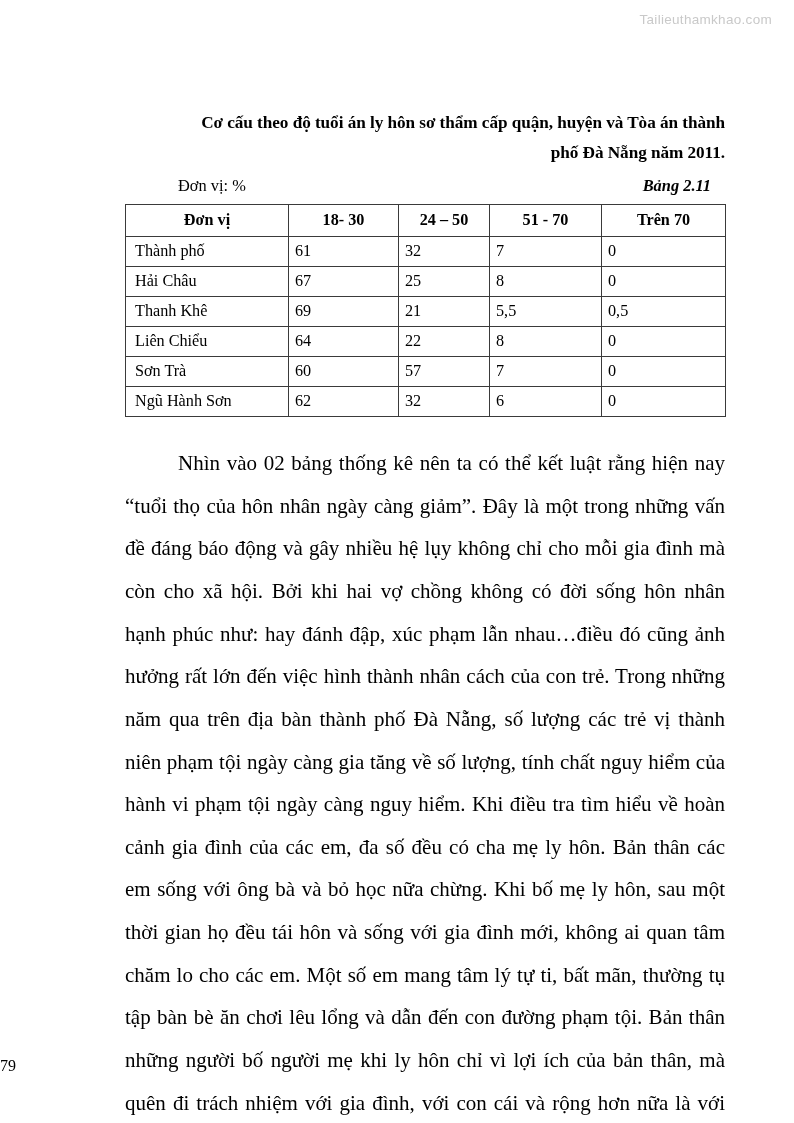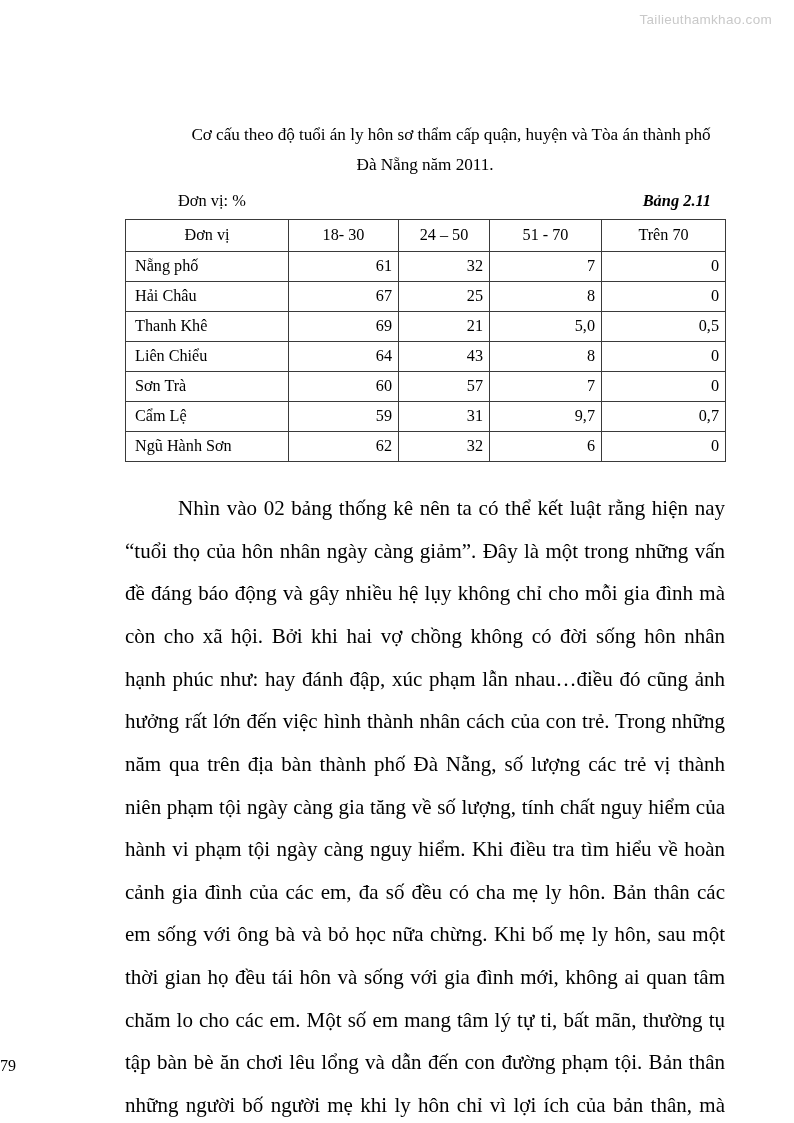--- a/index.html
+++ b/index.html
@@ -36,34 +36,35 @@
   .content {
     position: absolute;
     left: 125px;
     top: 108px;
     width: 600px;
   }
 
   
   .doc-title {
     font-size: 17.2px;
-    font-weight: normal;
+    font-weight: bold;
     line-height: 1.72;
-    text-align: center;
+    text-align: right;
     text-indent: 52px;
-    margin: 12px;
+    margin: 0;
     letter-spacing: -0.05px;
   }
 
   
   .caption-row {
     display: flex;
     justify-content: space-between;
     align-items: baseline;
     font-size: 16.4px;
+    margin-top: 9px;
     margin-bottom: 8px;
     padding-left: 53px;
     text-align: center;
   }
   .caption-unit {
     white-space: nowrap;
   }
   .caption-number {
     font-style: italic;
     white-space: nowrap;
@@ -86,31 +87,31 @@
 
   table.data-table th,
   table.data-table td {
     border: 1px solid #3a3a3a;
     height: 29px;
     padding: 0 6px;
     vertical-align: middle;
     line-height: 1.1;
   }
   table.data-table th {
-    font-weight: normal;
+    font-weight: bold;
     text-align: center;
     height: 31px;
   }
   table.data-table th.unit-head { text-align: center; }
   table.data-table td.unit-cell {
     text-align: left;
     padding-left: 9px;
   }
   table.data-table td.num-cell {
-    text-align: right;
+    text-align: left;
   }
 
   
   .body-text {
     margin: 0;
     margin-top: 25px;
     font-size: 21px;
     line-height: 2.03;
     text-align: justify;
     text-indent: 53px;
@@ -156,62 +157,55 @@
         <tr>
           <th class="unit-head">Đơn vị</th>
           <th>18- 30</th>
           <th>24 – 50</th>
           <th>51 - 70</th>
           <th>Trên 70</th>
         </tr>
       </thead>
       <tbody>
         <tr>
-          <td class="unit-cell">Nẵng phố</td>
+          <td class="unit-cell">Thành phố</td>
           <td class="num-cell">61</td>
           <td class="num-cell">32</td>
           <td class="num-cell">7</td>
           <td class="num-cell">0</td>
         </tr>
         <tr>
           <td class="unit-cell">Hải Châu</td>
           <td class="num-cell">67</td>
           <td class="num-cell">25</td>
           <td class="num-cell">8</td>
           <td class="num-cell">0</td>
         </tr>
         <tr>
           <td class="unit-cell">Thanh Khê</td>
           <td class="num-cell">69</td>
           <td class="num-cell">21</td>
-          <td class="num-cell">5,0</td>
+          <td class="num-cell">5,5</td>
           <td class="num-cell">0,5</td>
         </tr>
         <tr>
           <td class="unit-cell">Liên Chiểu</td>
           <td class="num-cell">64</td>
-          <td class="num-cell">43</td>
+          <td class="num-cell">22</td>
           <td class="num-cell">8</td>
           <td class="num-cell">0</td>
         </tr>
         <tr>
           <td class="unit-cell">Sơn Trà</td>
           <td class="num-cell">60</td>
           <td class="num-cell">57</td>
           <td class="num-cell">7</td>
           <td class="num-cell">0</td>
         </tr>
         <tr>
-          <td class="unit-cell">Cẩm Lệ</td>
-          <td class="num-cell">59</td>
-          <td class="num-cell">31</td>
-          <td class="num-cell">9,7</td>
-          <td class="num-cell">0,7</td>
-        </tr>
-        <tr>
           <td class="unit-cell">Ngũ Hành Sơn</td>
           <td class="num-cell">62</td>
           <td class="num-cell">32</td>
           <td class="num-cell">6</td>
           <td class="num-cell">0</td>
         </tr>
       </tbody>
     </table>
 
     <p class="body-text">Nhìn vào 02 bảng thống kê nên ta có thể kết luật rằng hiện nay “tuổi thọ của hôn nhân ngày càng giảm”. Đây là một trong những vấn đề đáng báo động và gây nhiều hệ lụy không chỉ cho mỗi gia đình mà còn cho xã hội. Bởi khi hai vợ chồng không có đời sống hôn nhân hạnh phúc như: hay đánh đập, xúc phạm lẫn nhau…điều đó cũng ảnh hưởng rất lớn đến việc hình thành nhân cách của con trẻ. Trong những năm qua trên địa bàn thành phố Đà Nẵng, số lượng các trẻ vị thành niên phạm tội ngày càng gia tăng về số lượng, tính chất nguy hiểm của hành vi phạm tội ngày càng nguy hiểm. Khi điều tra tìm hiểu về hoàn cảnh gia đình của các em, đa số đều có cha mẹ ly hôn. Bản thân các em sống với ông bà và bỏ học nữa chừng. Khi bố mẹ ly hôn, sau một thời gian họ đều tái hôn và sống với gia đình mới, không ai quan tâm chăm lo cho các em. Một số em mang tâm lý tự ti, bất mãn, thường tụ tập bàn bè ăn chơi lêu lổng và dẫn đến con đường phạm tội. Bản thân những người bố người mẹ khi ly hôn chỉ vì lợi ích của bản thân, mà quên đi trách nhiệm với gia đình, với con cái và rộng hơn nữa là với xã hội.</p>

